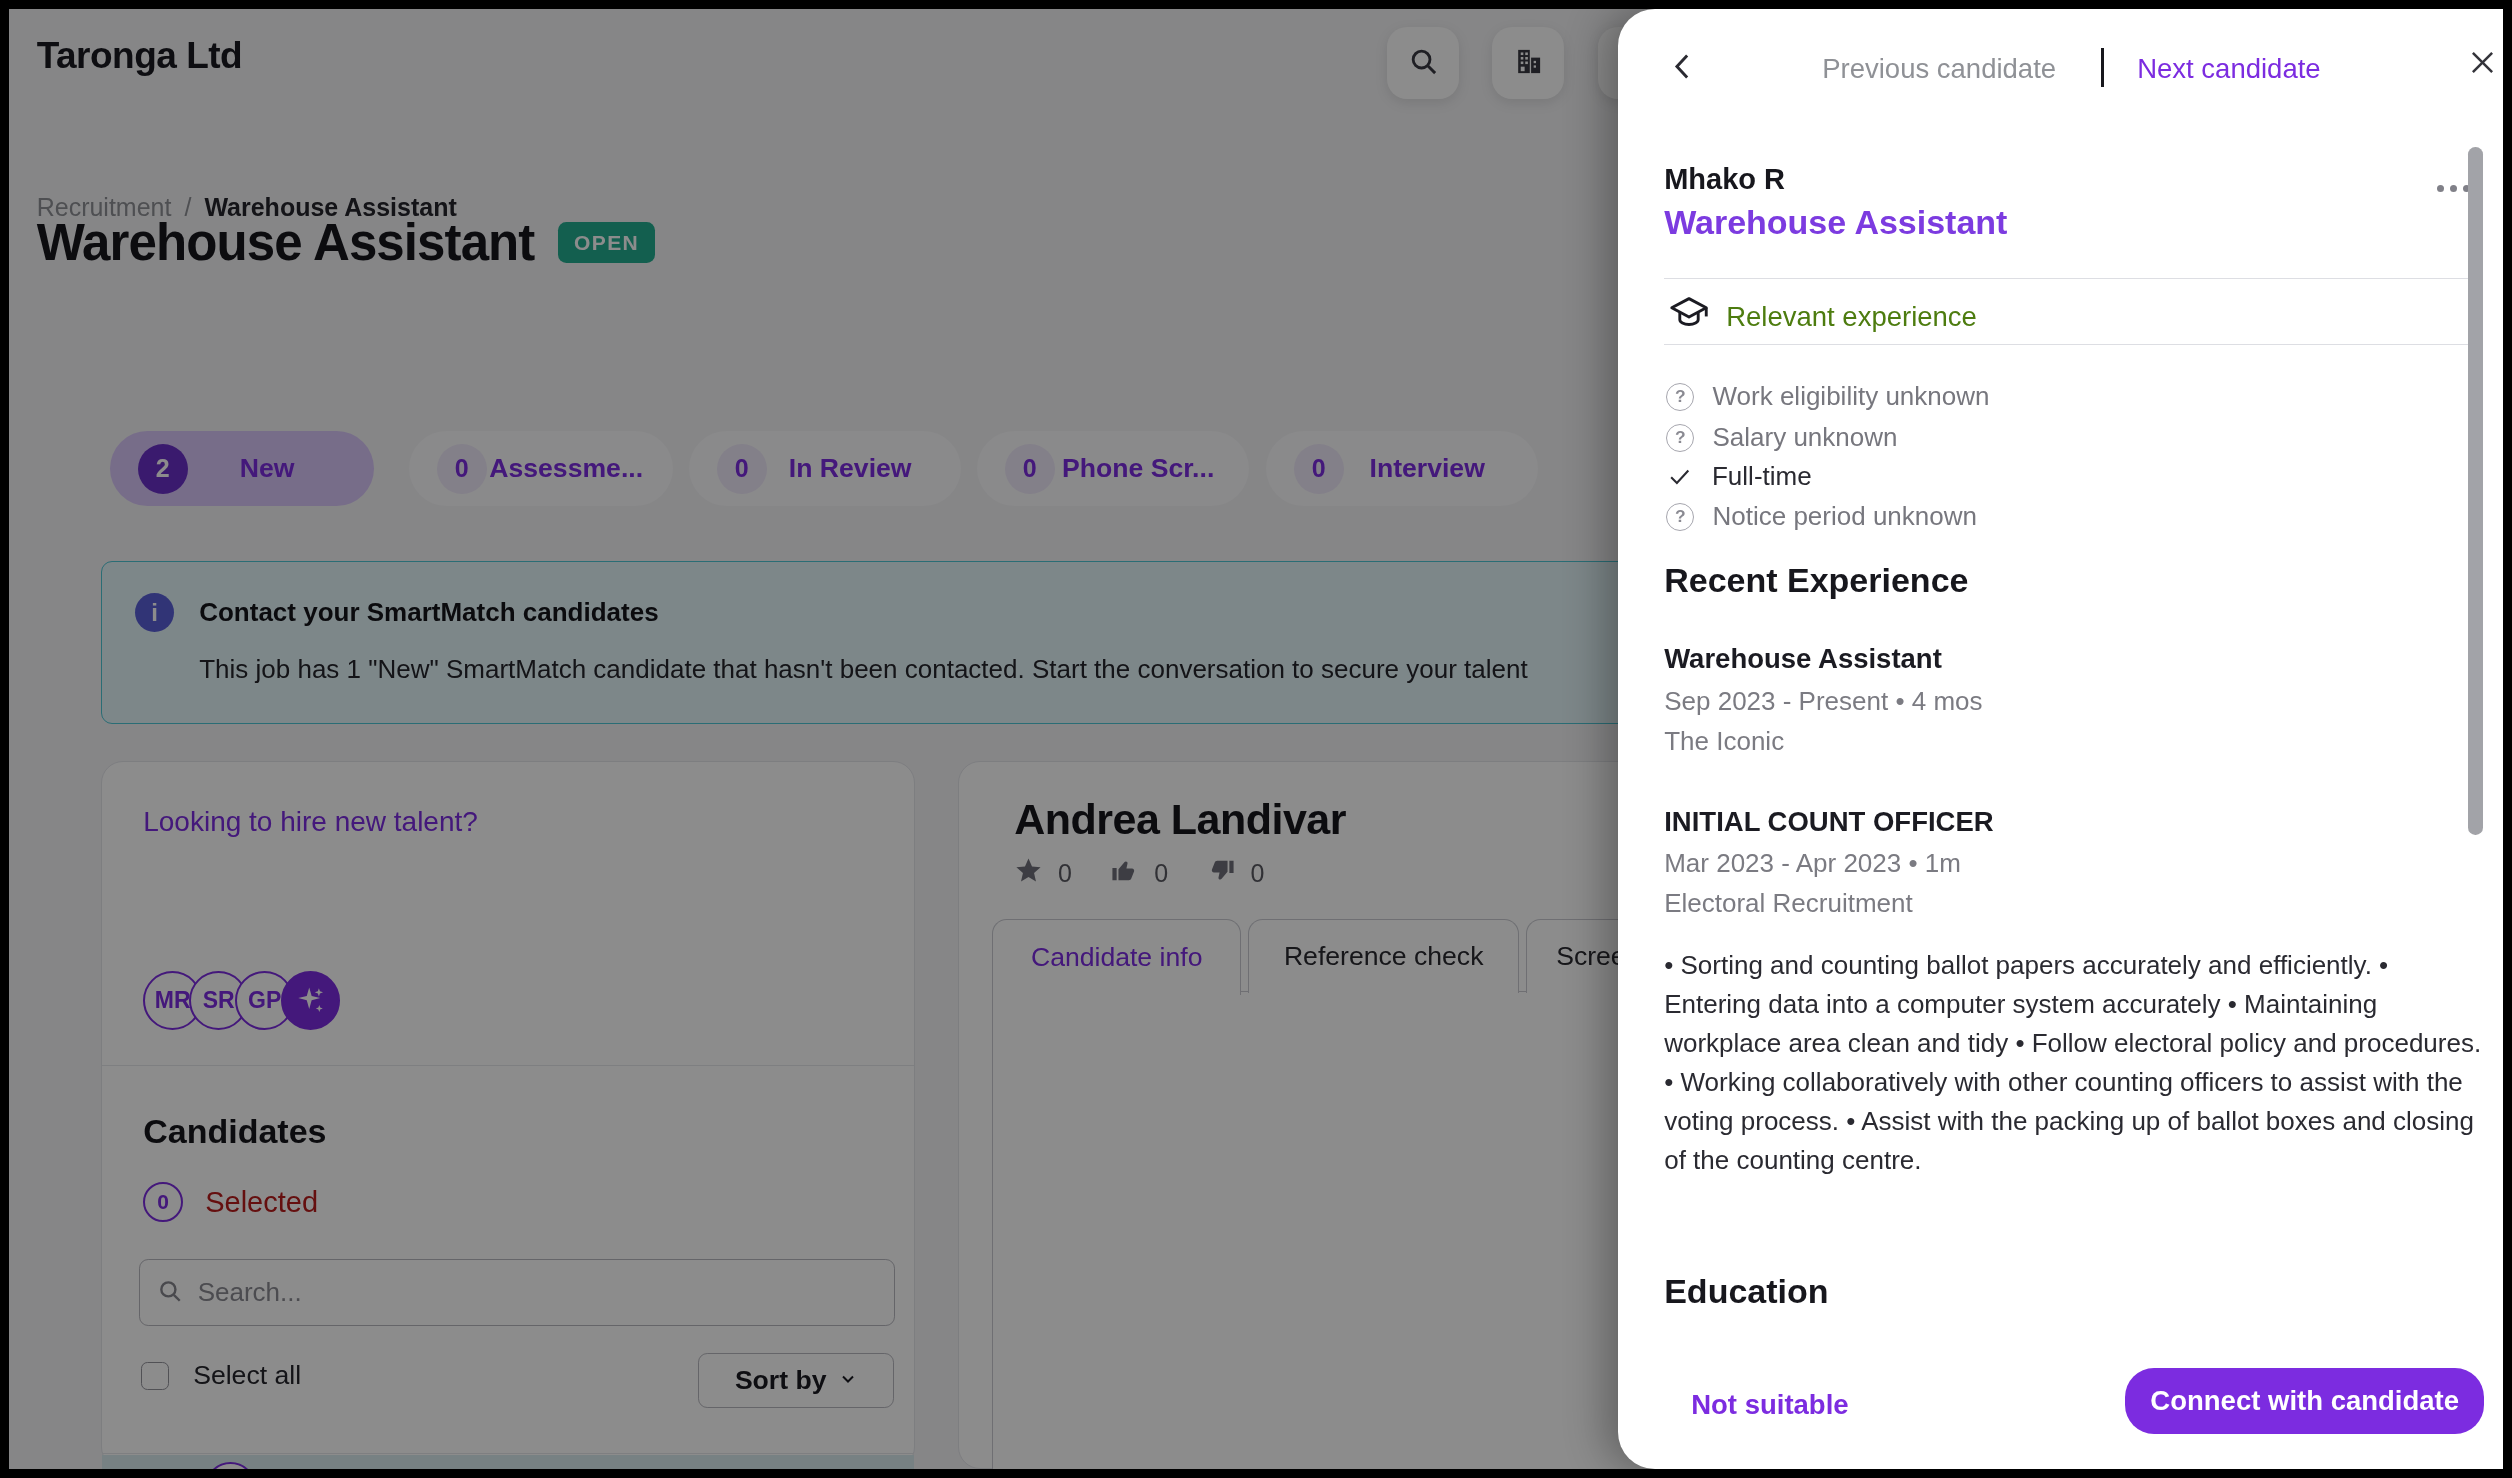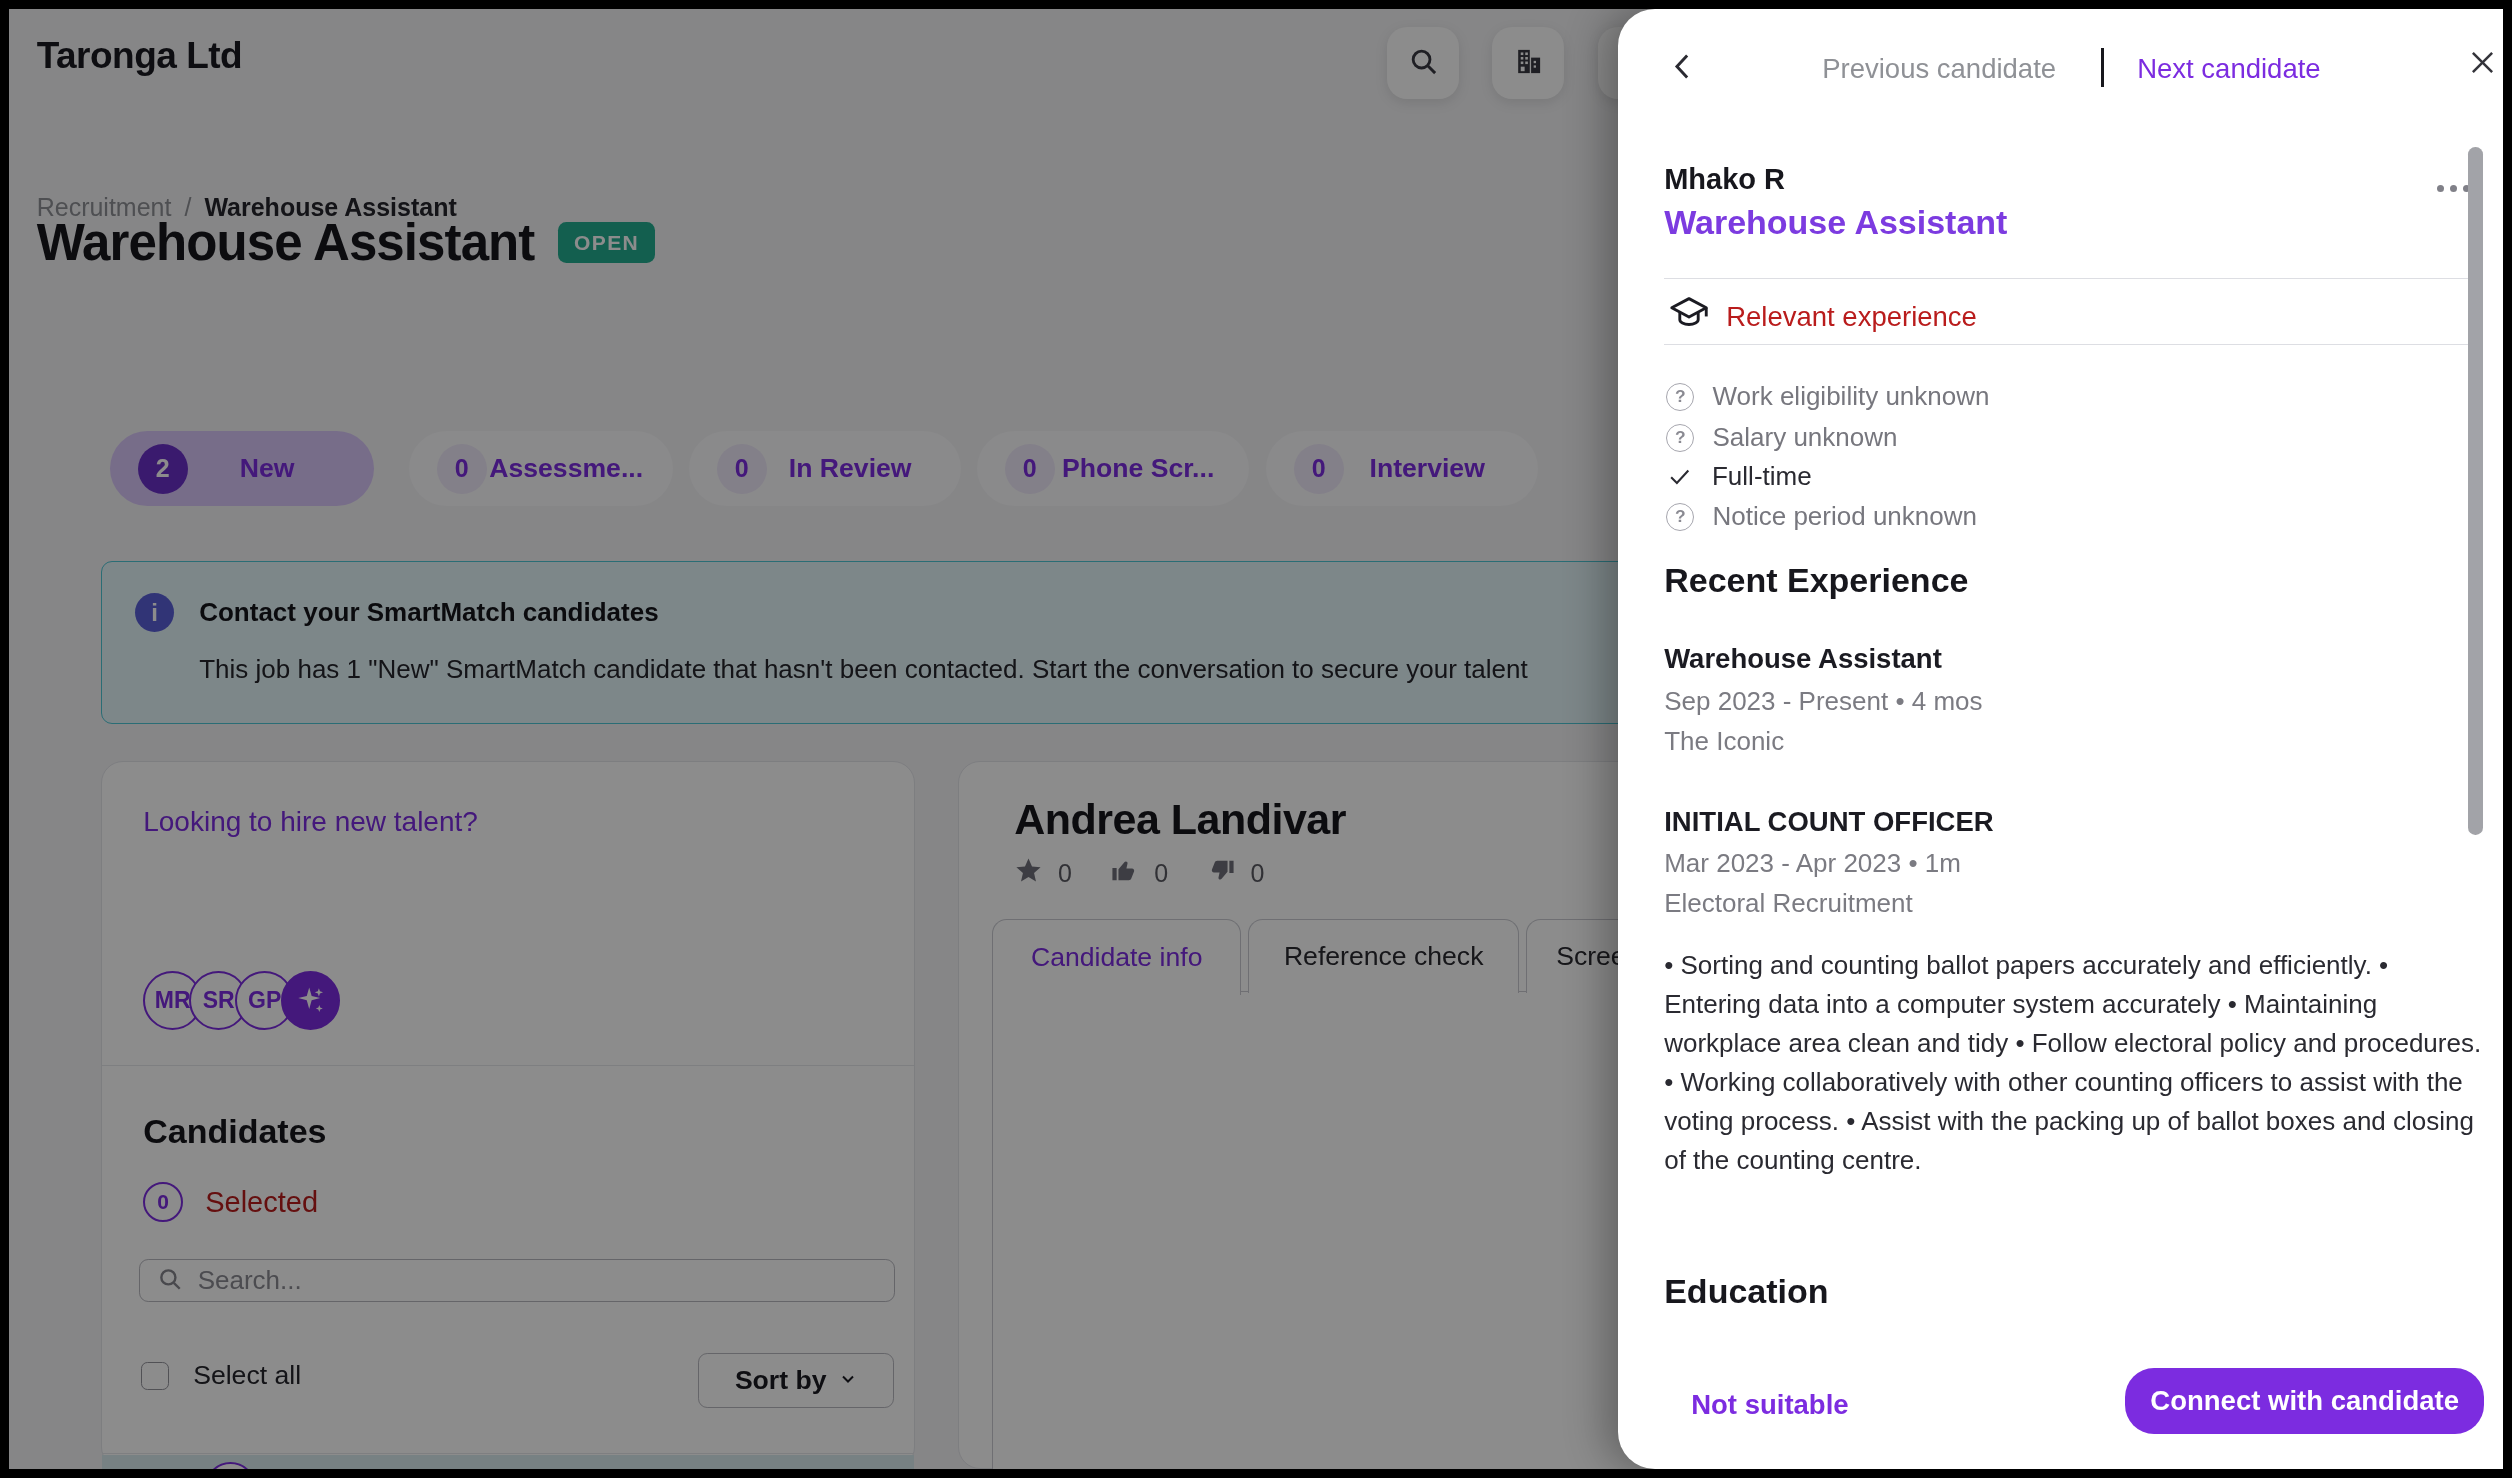--- a/index.html
+++ b/index.html
@@ -39,21 +39,21 @@
   .talent-h{left:41px;top:44px;font-size:28px;font-weight:400;color:#7C2CE0;}
   .talent-body{left:41px;top:103px;width:541px;font-size:26px;line-height:40px;color:#26262C;}
   .avatars{left:41px;top:209px;display:flex;}
   .avatar{width:59px;height:59px;border-radius:50%;background:#FFFFFF;border:2.8px solid #7C2CE0;color:#7C2CE0;font-size:23px;font-weight:700;display:flex;align-items:center;justify-content:center;margin-right:-13px;}
   .avatar.spark{background:#7C2CE0;color:#fff;z-index:2;}
   .hdiv{height:0.9px;background:#E6E7EB;}
   .cand-h{left:41px;top:350px;font-size:34px;font-weight:800;color:#17171D;}
   .sel-row{left:41px;top:420px;display:flex;align-items:center;gap:22px;}
   .sel-circle{width:40px;height:40px;border-radius:50%;border:2.8px solid #7C2CE0;color:#7C2CE0;font-size:21px;font-weight:800;display:flex;align-items:center;justify-content:center;}
   .sel-label{font-size:29px;color:#b91c1c;}
-  .search-box{left:37px;top:497px;width:756px;height:43px;border:1.8px solid #B9B9C0;border-radius:9.2px;background:#fff;display:flex;align-items:center;padding:0 16.5px;gap:13px;color:#85858D;}
+  .search-box{left:37px;top:497px;width:756px;height:67px;border:1.8px solid #B9B9C0;border-radius:9.2px;background:#fff;display:flex;align-items:center;padding:0 16.5px;gap:13px;color:#85858D;}
   .search-box input{border:none;outline:none;font-size:26px;color:#55555C;font-family:inherit;width:100%;background:transparent;}
   .search-box input::placeholder{color:#8A8A92;}
   .selall-row{left:39px;top:598px;display:flex;align-items:center;gap:24px;}
   .checkbox{width:28px;height:28px;border:1.8px solid #94949C;border-radius:6.4px;background:#fff;}
   .selall-label{font-size:26.6px;color:#26262C;}
   .sort-btn{left:596px;top:591px;width:196px;height:55px;border:1.8px solid #B9B9C0;border-radius:9.2px;background:#fff;display:flex;align-items:center;justify-content:center;gap:11px;font-size:26.6px;font-weight:700;color:#1B1B22;}
   .teal-row{left:0;top:693px;width:100%;height:14.7px;background:#D9EBEE;overflow:hidden;}
   .teal-row .mini-av{position:absolute;left:103px;top:6.4px;width:51px;height:51px;border-radius:50%;border:2.8px solid #7C2CE0;background:#fff;}
 
   
@@ -74,21 +74,21 @@
 
   
   .panel{left:1609px;top:0;width:885px;height:1460px;background:#FFFFFF;border-radius:37px 0 0 37px;z-index:100;box-shadow:-13px 0 42px rgba(0,0,0,0.30);}
   .panel .abs{position:absolute;}
   .nav-prev{left:204px;top:44px;font-size:27.5px;color:#8F9196;}
   .nav-pipe{left:483px;top:39px;width:2.8px;height:39px;background:#17171C;}
   .nav-next{left:519px;top:44px;font-size:27.5px;color:#7C2CE0;}
   .p-name{left:46px;top:154px;font-size:29px;font-weight:800;color:#17171D;}
   .p-role{left:46px;top:194px;font-size:34px;font-weight:800;color:#7C3BE0;}
   .p-div{left:46px;width:816px;height:0.9px;background:#DDDEE3;}
-  .rel-label{left:108px;top:292px;font-size:27.5px;color:#b91c1c;text-align:right;}
+  .rel-label{left:108px;top:292px;font-size:27.5px;color:#4d7c0f;text-align:right;}
   .status-row{left:48px;display:flex;align-items:center;gap:18.3px;}
   .q-circle{width:28px;height:28px;border-radius:50%;border:1.8px solid #A6A6AE;color:#8A8A92;font-size:17.4px;font-weight:700;display:flex;align-items:center;justify-content:center;}
   .status-label{font-size:26px;color:#77777E;}
   .status-row.dark .status-label{color:#2A2A31;}
   .sec-h{font-size:34px;font-weight:800;color:#17171D;}
   .job-title{font-size:27.5px;font-weight:800;color:#1B1B22;}
   .job-meta{font-size:26px;color:#7B7B82;}
   .p-desc{left:46px;top:937px;width:821px;font-size:26px;line-height:39px;color:#2A2A31;}
   .not-suitable{left:73px;top:1380px;font-size:27.5px;font-weight:700;color:#7C2CE0;}
   .connect-btn{left:507px;top:1359px;width:359px;height:66px;border-radius:29px;background:#7C2CE0;color:#FFFFFF;font-size:27.5px;font-weight:700;display:flex;align-items:center;justify-content:center;border:none;}

